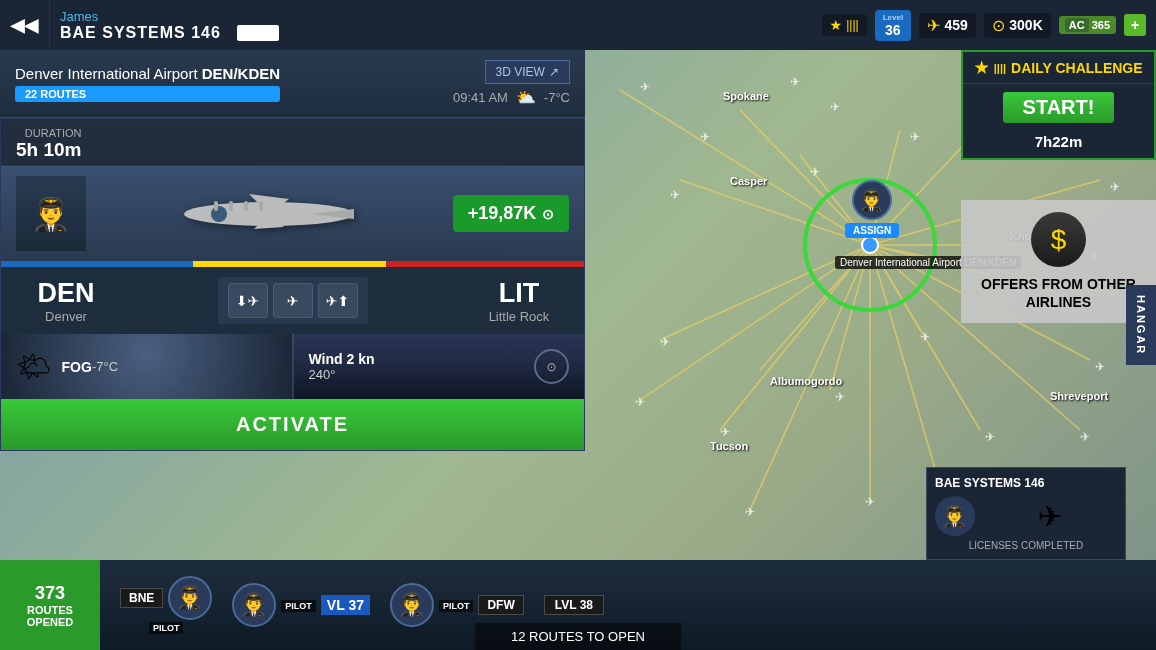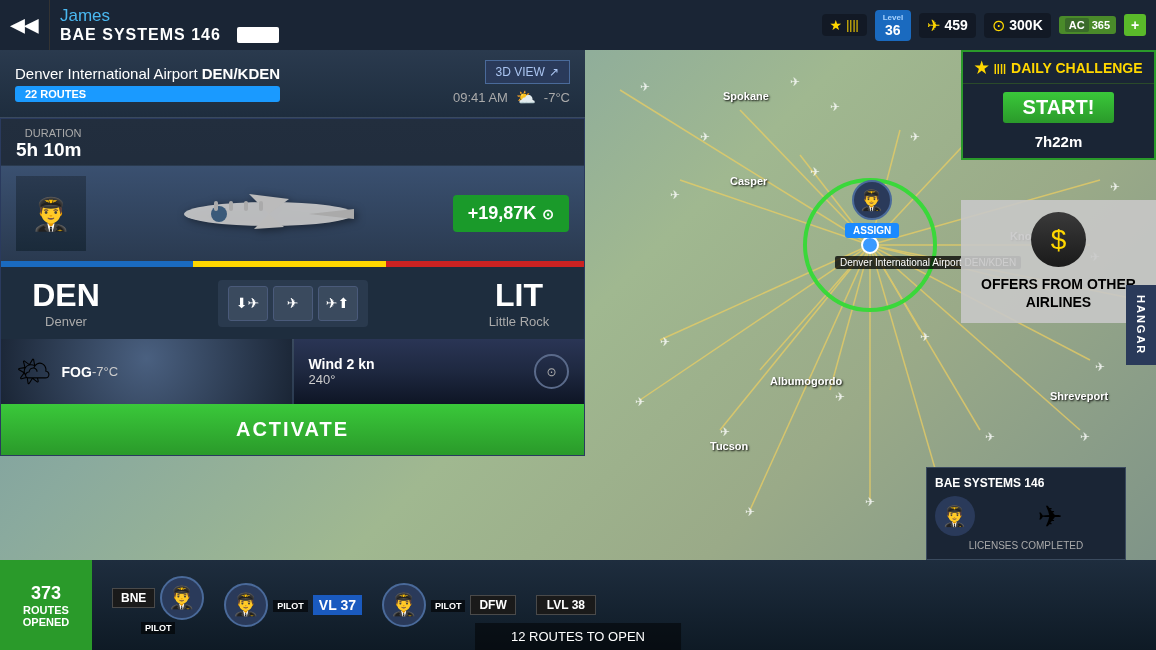--- a/index.html
+++ b/index.html
@@ -56,21 +56,21 @@
 
     #user-info {
       display: flex;
       flex-direction: column;
       padding: 4px 10px;
       flex: 1;
     }
 
     #username {
       color: #4ab8f0;
-      font-size: 17px;
+      font-size: 13px;
     }
 
     #airline-name {
       color: #fff;
       font-size: 16px;
       font-weight: bold;
       letter-spacing: 1px;
     }
 
     #aircraft-badge {
@@ -334,21 +334,21 @@
 
     .airport-code-box {
       display: flex;
       flex-direction: column;
       align-items: center;
       min-width: 100px;
     }
 
     .code-big {
       color: #fff;
-      font-size: 32px;
+      font-size: 27px;
       font-weight: bold;
     }
 
     .code-city {
       color: #aaa;
       font-size: 13px;
     }
 
     #flight-icons {
       display: flex;
@@ -579,21 +579,21 @@
       align-items: center;
     }
 
     #routes-opened {
       background: #2a9a2a;
       color: #fff;
       font-size: 12px;
       font-weight: bold;
       text-align: center;
       padding: 8px 12px;
-      width: 92px;
+      width: 100px;
       height: 100%;
       display: flex;
       flex-direction: column;
       align-items: center;
       justify-content: center;
     }
 
     .routes-num { font-size: 18px; }
 
     #pilots-row {

